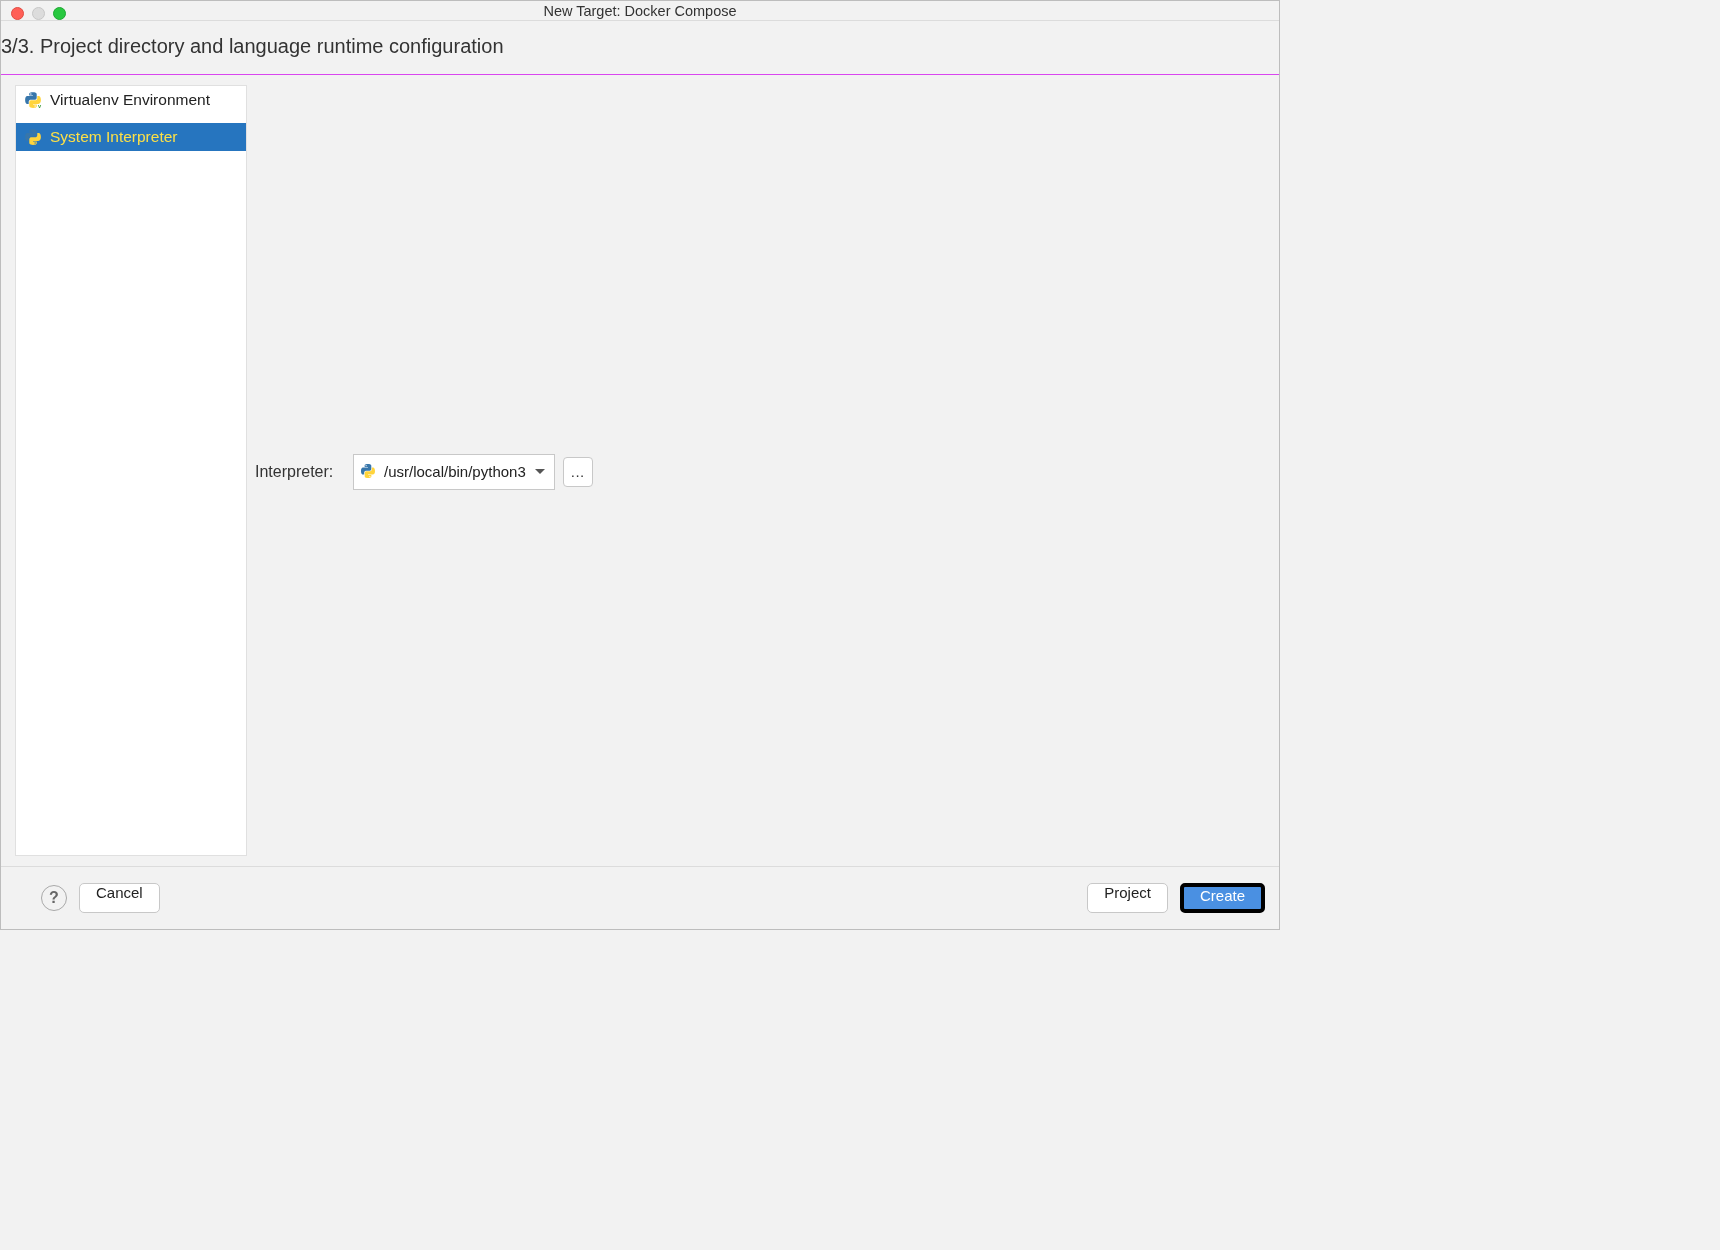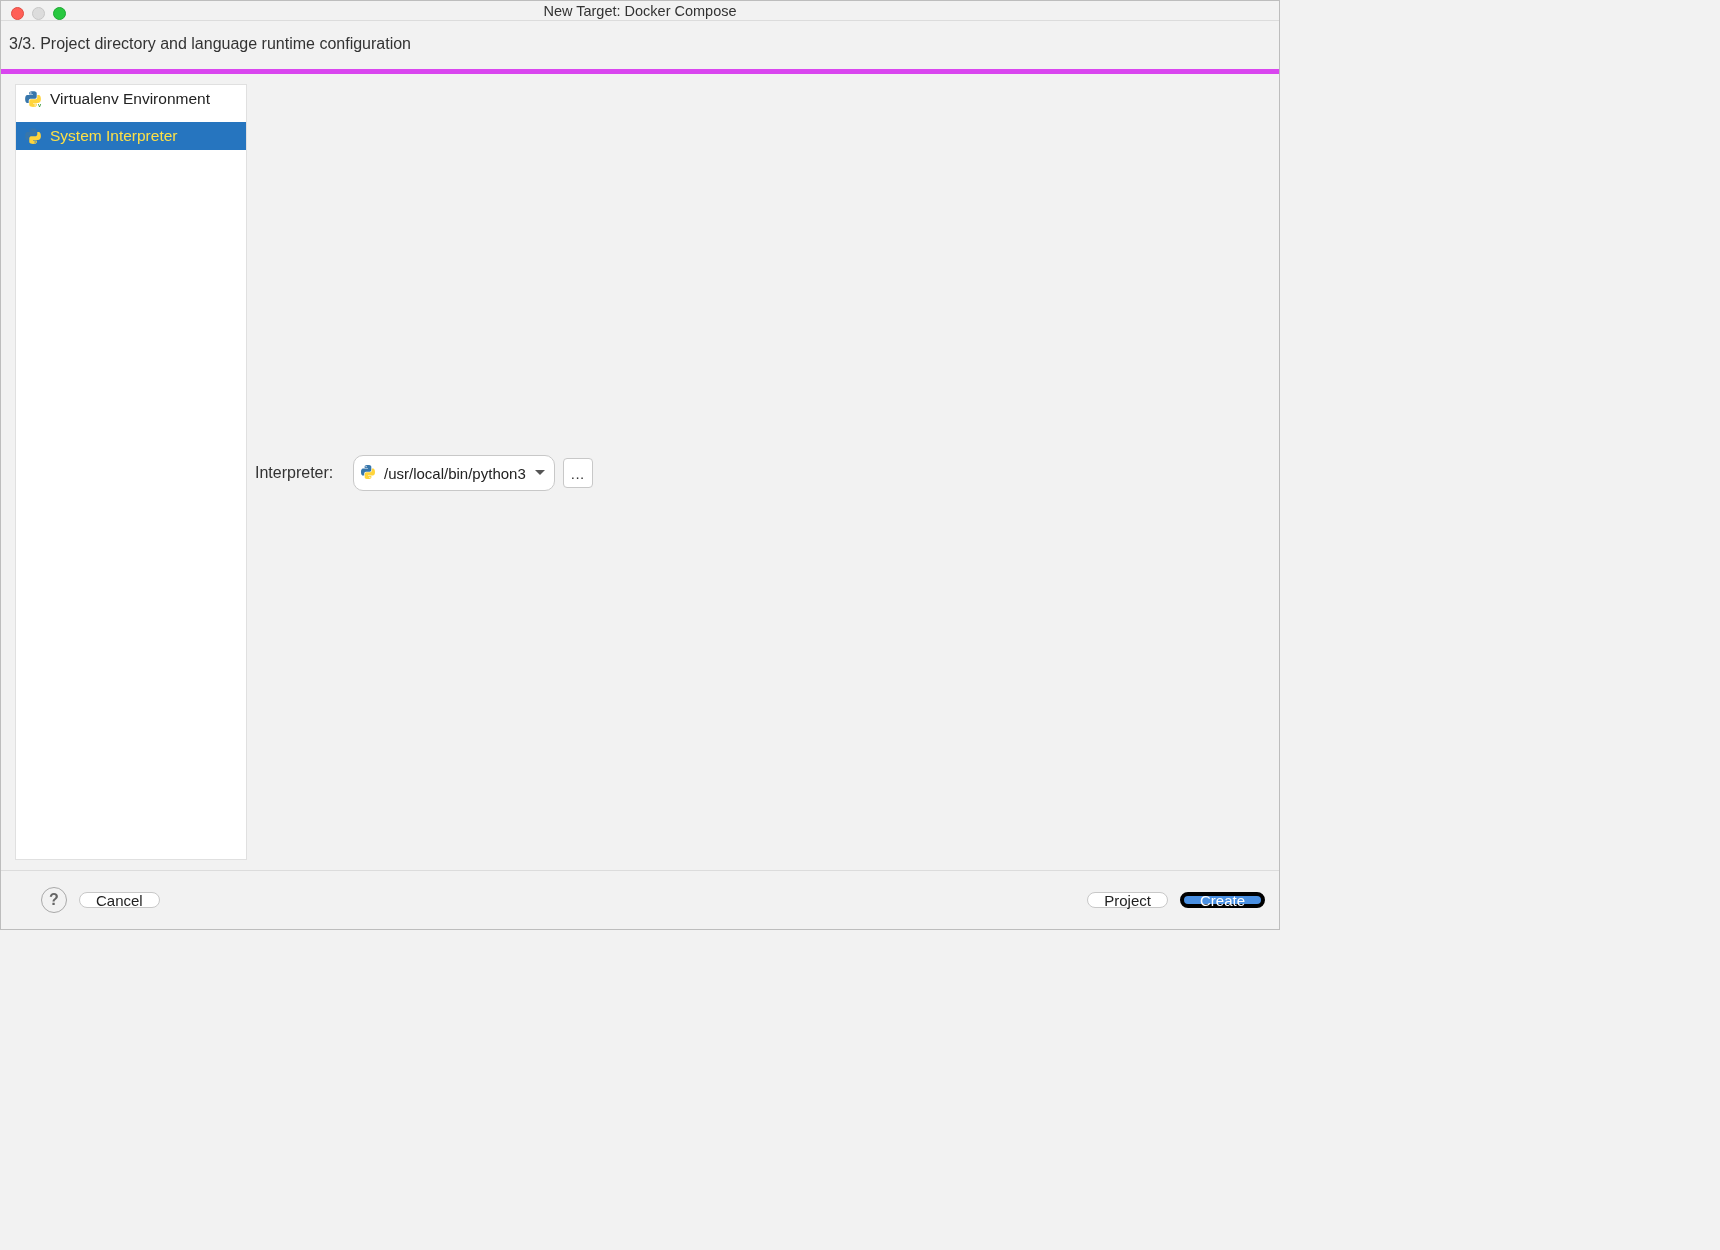--- a/index.html
+++ b/index.html
@@ -38,24 +38,24 @@
   .light { width: 13px; height: 13px; border-radius: 50%; }
   .light.red { background: #ff5f57; border: 0.5px solid #e24b41; }
   .light.gray { background: #dcdcdc; border: 0.5px solid #c7c7c7; }
   .light.green { background: #28c840; border: 0.5px solid #1fa833; }
   .title {
     margin: 0 auto;
     font-size: 14.5px;
     color: #333;
   }
   .subheader {
-    padding: 14px 16px 16px 8px;
-    font-size: 16px;
-    color: #333;
-    border-bottom: 5px solid #d946ef;
+    padding: 14px 16px 16px 0;
+    font-size: 20px;
+    color: #333;
+    border-bottom: 1px solid #d946ef;
   }
   .content {
     flex: 1;
     display: flex;
     padding: 10px 14px 10px 14px;
     gap: 8px;
     min-height: 0;
   }
   .sidebar {
     width: 232px;
@@ -99,21 +99,21 @@
   .form-label {
     font-size: 16px;
     color: #333;
     min-width: 90px;
   }
   .combo {
     flex: 1;
     height: 36px;
     background: #ffffff;
     border: 1px solid #c8c8c8;
-    border-radius: 10px;
+    border-radius: 0;
     display: flex;
     align-items: center;
     padding: 0 6px 0 6px;
     gap: 6px;
     position: relative;
   }
   .combo-text {
     flex: 1;
     font-size: 15px;
     color: #222;
@@ -159,29 +159,28 @@
     border: 1.5px solid #a9a9a9;
     border-radius: 50%;
     display: flex;
     align-items: center;
     justify-content: center;
     color: #666;
     font-size: 16px;
     font-weight: 600;
   }
   .btn {
-    height: 16px;
+    height: 30px;
     padding: 0 16px;
     background: #ffffff;
     border: 1px solid #c8c8c8;
-    border-radius: 10px;
-    font-size: 15px;
-    color: #222;
-    display: flex;
-    align-items: center;
+    border-radius: 5px;
+    font-size: 15px;
+    color: #222;
+    display: flex;
   }
   .btn.primary {
     background: #4a90e2;
     color: #ffffff;
     border: 4px solid #000000;
   }
   .footer .spacer { flex: 1; }
 </style>
 </head>
 <body>

